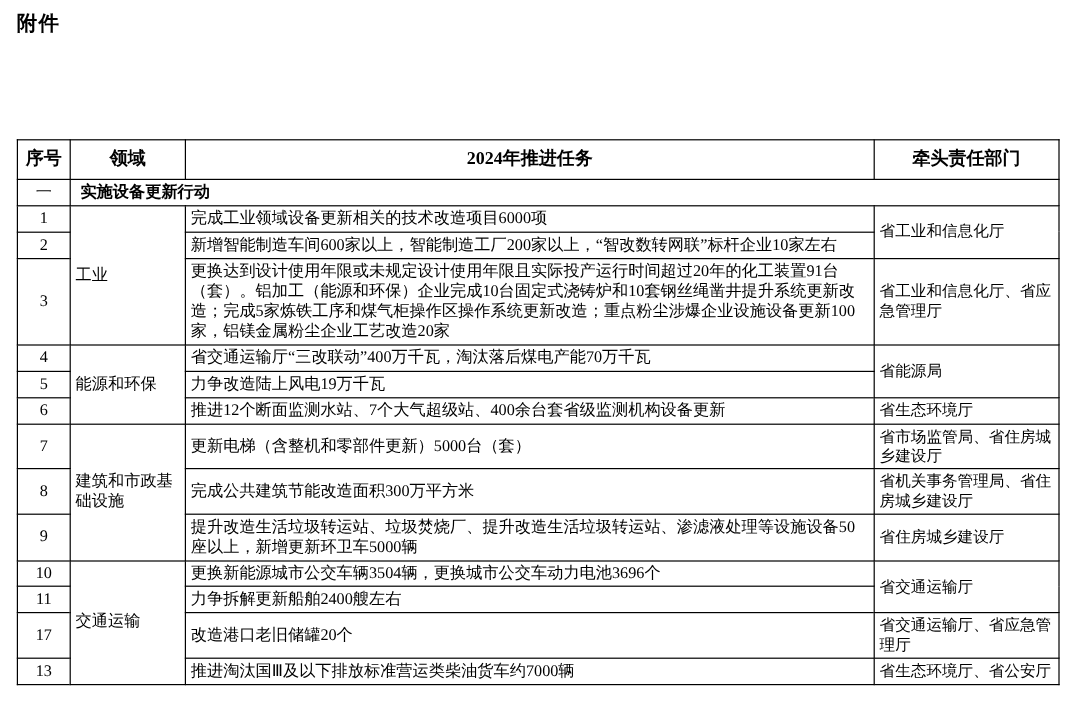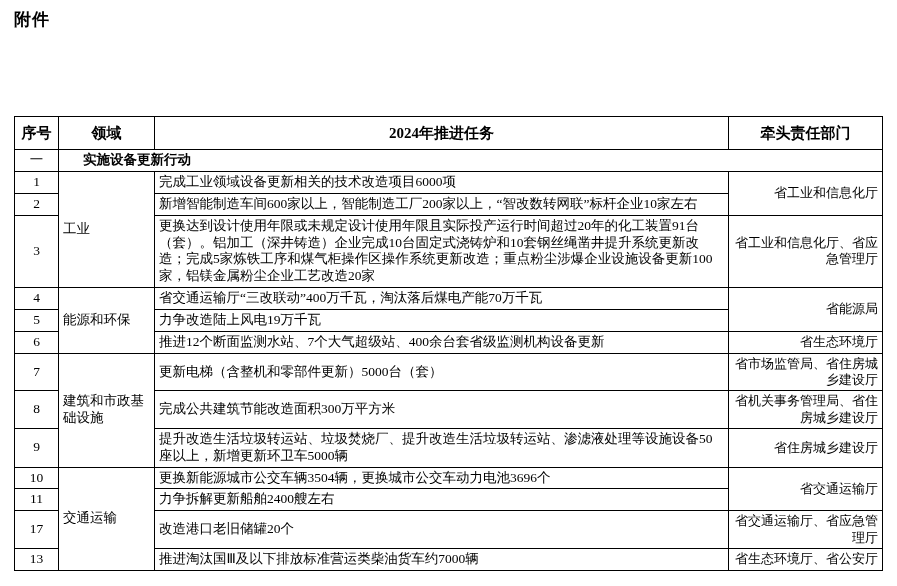--- a/index.html
+++ b/index.html
@@ -70,32 +70,32 @@
   td.c-field {
     text-align: left;
     width: 96px;
   }
   td.c-task {
     text-align: left;
     padding-left: 8px;
     padding-right: 6px;
   }
   td.c-dept {
-    text-align: right;
+    text-align: left;
     width: 154px;
     font-size: 13px;
   }
   tr.section-row td.sec-num {
     text-align: center;
     width: 44px;
     font-weight: normal;
   }
   tr.section-row td.sec-title {
     text-align: left;
-    padding-left: 24px;
+    padding-left: 8px;
     font-weight: bold;
   }
 </style>
 </head>
 <body>
 
 <div class="page">
 
   <div class="attachment-label">附件</div>
 
@@ -129,21 +129,21 @@
         <td class="c-dept" rowspan="2">省工业和信息化厅</td>
       </tr>
 
       <tr>
         <td class="c-num">2</td>
         <td class="c-task">新增智能制造车间600家以上，智能制造工厂200家以上，“智改数转网联”标杆企业10家左右</td>
       </tr>
 
       <tr>
         <td class="c-num">3</td>
-        <td class="c-task">更换达到设计使用年限或未规定设计使用年限且实际投产运行时间超过20年的化工装置91台（套）。铝加工（深井铸造）企业完成10台固定式浇铸炉和10套钢丝绳凿井提升系统更新改造；完成5家炼铁工序和煤气柜操作区操作系统更新改造；重点粉尘涉爆企业设施设备更新100家，铝镁金属粉尘企业工艺改造20家</td>
+        <td class="c-task">更换达到设计使用年限或未规定设计使用年限且实际投产运行时间超过20年的化工装置91台（套）。铝加工（能源和环保）企业完成10台固定式浇铸炉和10套钢丝绳凿井提升系统更新改造；完成5家炼铁工序和煤气柜操作区操作系统更新改造；重点粉尘涉爆企业设施设备更新100家，铝镁金属粉尘企业工艺改造20家</td>
         <td class="c-dept">省工业和信息化厅、省应急管理厅</td>
       </tr>
 
       <tr>
         <td class="c-num">4</td>
         <td class="c-field" rowspan="3">能源和环保</td>
         <td class="c-task">省交通运输厅“三改联动”400万千瓦，淘汰落后煤电产能70万千瓦</td>
         <td class="c-dept" rowspan="2">省能源局</td>
       </tr>
 

